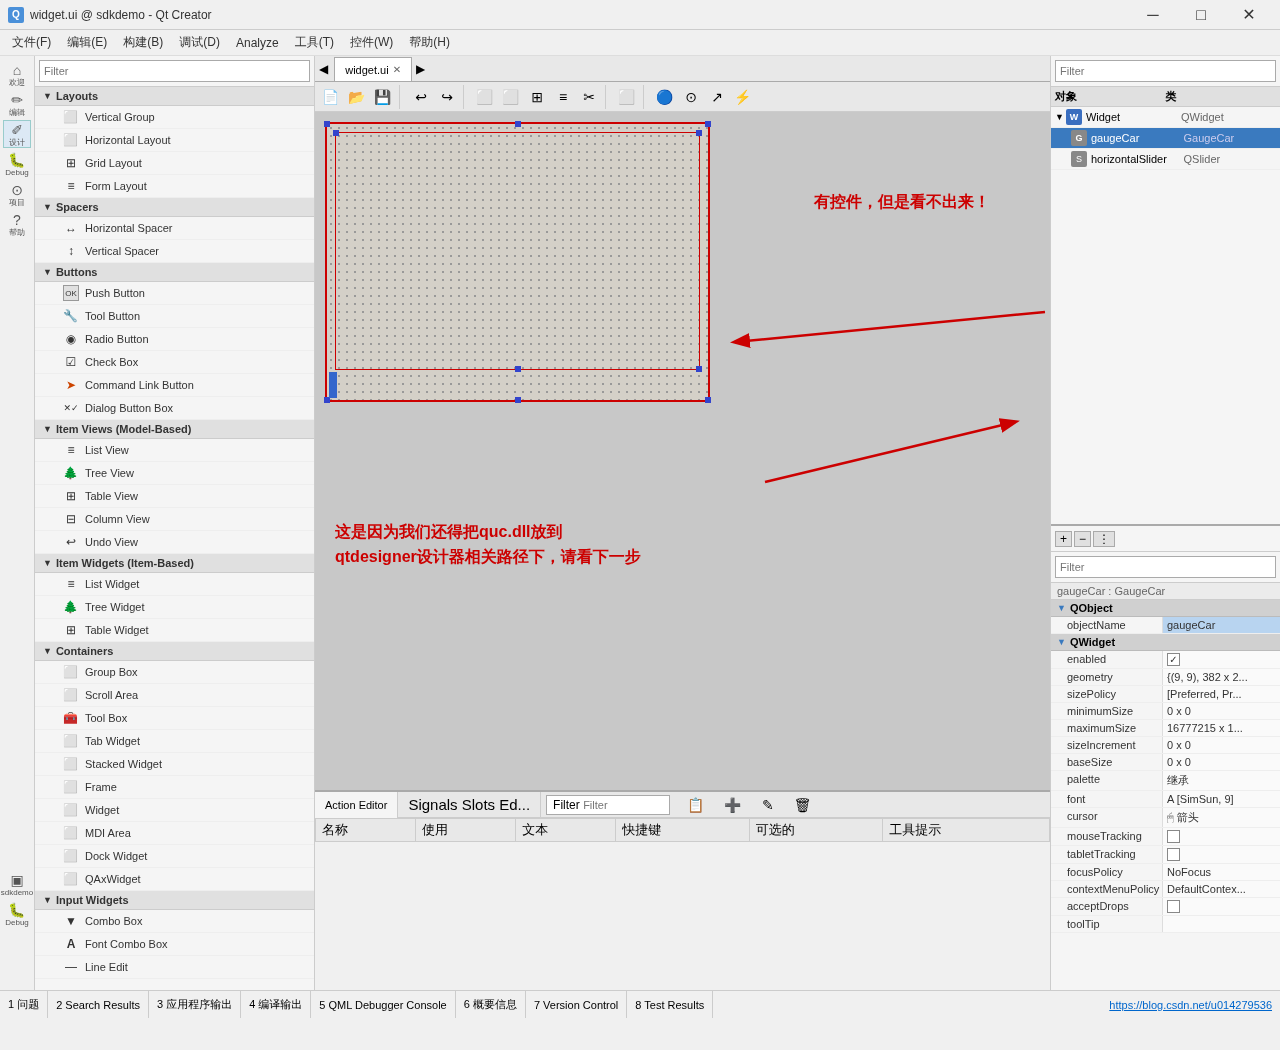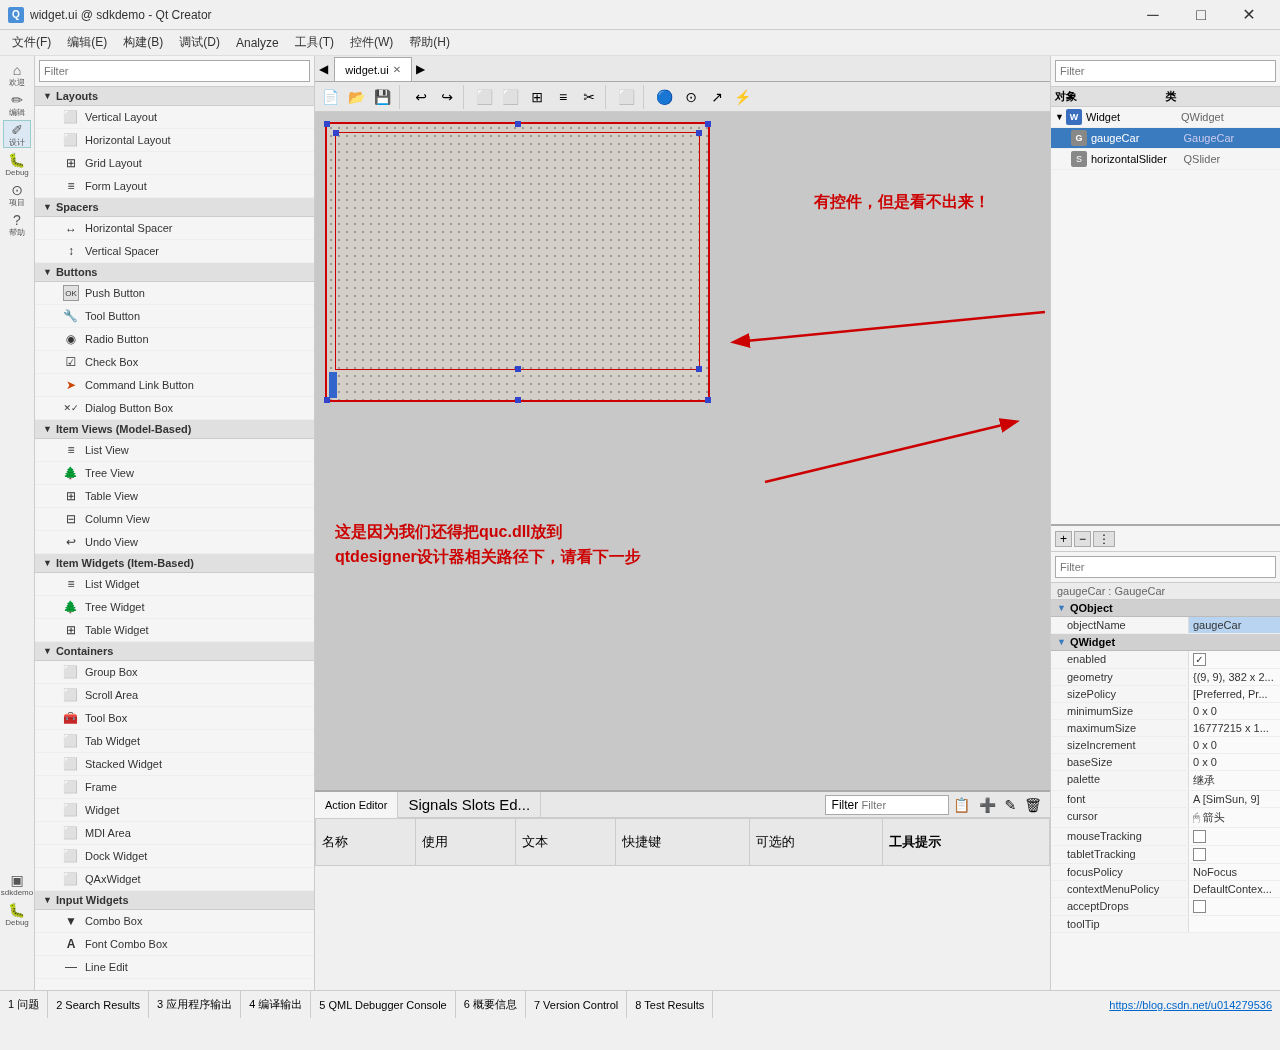--- a/index.html
+++ b/index.html
@@ -74,21 +74,21 @@
     
     .right-bottom { flex: 1; display: flex; flex-direction: column; overflow: hidden; }
     .prop-toolbar { height: 26px; display: flex; align-items: center; padding: 0 4px; border-bottom: 1px solid #ccc; gap: 2px; }
     .prop-filter-row { padding: 4px; border-bottom: 1px solid #ccc; }
     .prop-filter-row input { width: 100%; height: 22px; border: 1px solid #aaa; padding: 0 4px; font-size: 11px; }
     .prop-subtitle { padding: 2px 6px; font-size: 11px; color: #666; border-bottom: 1px solid #ccc; background: #ebebeb; }
     .prop-table { flex: 1; overflow-y: auto; }
     .prop-category { background: #d0d0d0; padding: 2px 6px; font-size: 11px; font-weight: bold; display: flex; align-items: center; border-bottom: 1px solid #bbb; }
     .prop-category .tri { font-size: 9px; margin-right: 4px; color: #3a7abf; }
     .prop-row { display: flex; font-size: 11px; border-bottom: 1px solid #eee; }
-    .prop-name { width: 138px; padding: 2px 6px; border-right: 1px solid #ddd; color: #333; flex-shrink: 0; }
+    .prop-name { width: 112px; padding: 2px 6px; border-right: 1px solid #ddd; color: #333; flex-shrink: 0; }
     .prop-name.indent { padding-left: 16px; }
     .prop-value { flex: 1; padding: 2px 4px; color: #333; background: #fafafa; display: flex; align-items: center; }
     .prop-value.highlight { background: #b8d4f0; }
     .checkbox-icon { width: 13px; height: 13px; border: 1px solid #888; display: inline-flex; align-items: center; justify-content: center; background: white; }
     .checkbox-icon.checked::after { content: '✓'; font-size: 10px; color: #333; }
 
     
     .status-bar { height: 28px; background: #f0f0f0; border-top: 1px solid #ccc; display: flex; align-items: center; font-size: 11px; }
     .status-item { padding: 0 8px; border-right: 1px solid #ccc; height: 100%; display: flex; align-items: center; cursor: pointer; }
 
@@ -164,21 +164,21 @@
 
   <div class="widget-panel">
     <div class="widget-filter">
       <input type="text" placeholder="Filter" style="">
     </div>
     <div class="widget-list">
 
       <div class="widget-category">Layouts</div>
       <div class="widget-item">
         <div class="wi-icon">⬜</div>
-        <span>Vertical Layout</span>
+        <span>Vertical Group</span>
       </div>
       <div class="widget-item">
         <div class="wi-icon">⬜</div>
         <span>Horizontal Layout</span>
       </div>
       <div class="widget-item">
         <div class="wi-icon">⊞</div>
         <span>Grid Layout</span>
       </div>
       <div class="widget-item">
@@ -400,41 +400,41 @@
       </div>
 
       <div style="height:200px; border-top:2px solid #aaa; background:#f0f0f0; display:flex; flex-direction:column;">
         <div style="height:26px; display:flex; align-items:center; background:#e8e8e8; border-bottom:1px solid #ccc;">
           <div style="padding:0 10px; height:26px; display:flex; align-items:center; font-size:11px; background:#f5f5f5; border-right:1px solid #ccc; cursor:pointer;">
             <span>Action Editor</span>
           </div>
           <div style="padding:0 10px; height:26px; display:flex; align-items:center; font-size:15px; border-right:1px solid #ccc; cursor:pointer;">
             <span>Signals Slots Ed...</span>
           </div>
-          <div style="flex:1; display:flex; justify-content:flex-end; align-items:center; padding:0 4px;">
+          <div style="flex:1; display:flex; justify-content:flex-start; align-items:center; padding:0 4px;gap:12px;">
             <div style="padding:2px 6px; border:1px solid #aaa; background:white; margin:0 1px; cursor:pointer; font-size:12px;">
               <span>Filter</span>
               <input type="text" style="border: none; outline: none; width: 80px; font-size: 11px;" placeholder="Filter">
             </div>
             <div style="padding:2px 4px; cursor:pointer; font-size:14px;">📋</div>
             <div style="padding:2px 4px; cursor:pointer; font-size:14px;">➕</div>
             <div style="padding:2px 4px; cursor:pointer; font-size:14px;">✎</div>
             <div style="padding:2px 4px; cursor:pointer; font-size:14px;">🗑</div>
           </div>
         </div>
         <div style="flex:1; overflow:auto;">
           <table style="width:100%; border-collapse:collapse; font-size:13px;">
             <thead>
               <tr style="background:#e8e8e8;">
                 <th style="border:1px solid #ccc; padding:2px 6px; text-align:left; font-weight:normal;">名称</th>
                 <th style="border:1px solid #ccc; padding:2px 6px; text-align:left; font-weight:normal;">使用</th>
                 <th style="border:1px solid #ccc; padding:2px 6px; text-align:left; font-weight:normal;">文本</th>
                 <th style="border:1px solid #ccc; padding:2px 6px; text-align:left; font-weight:normal;">快捷键</th>
                 <th style="border:1px solid #ccc; padding:2px 6px; text-align:left; font-weight:normal;">可选的</th>
-                <th style="border:1px solid #ccc; padding:14px 6px; text-align:left; font-weight:bold;">工具提示</th>
+                <th style="border:1px solid #ccc; padding:2px 6px; text-align:left; font-weight:normal;">工具提示</th>
               </tr>
             </thead>
             <tbody>
             </tbody>
           </table>
         </div>
       </div>
     </div>
   </div>
 

